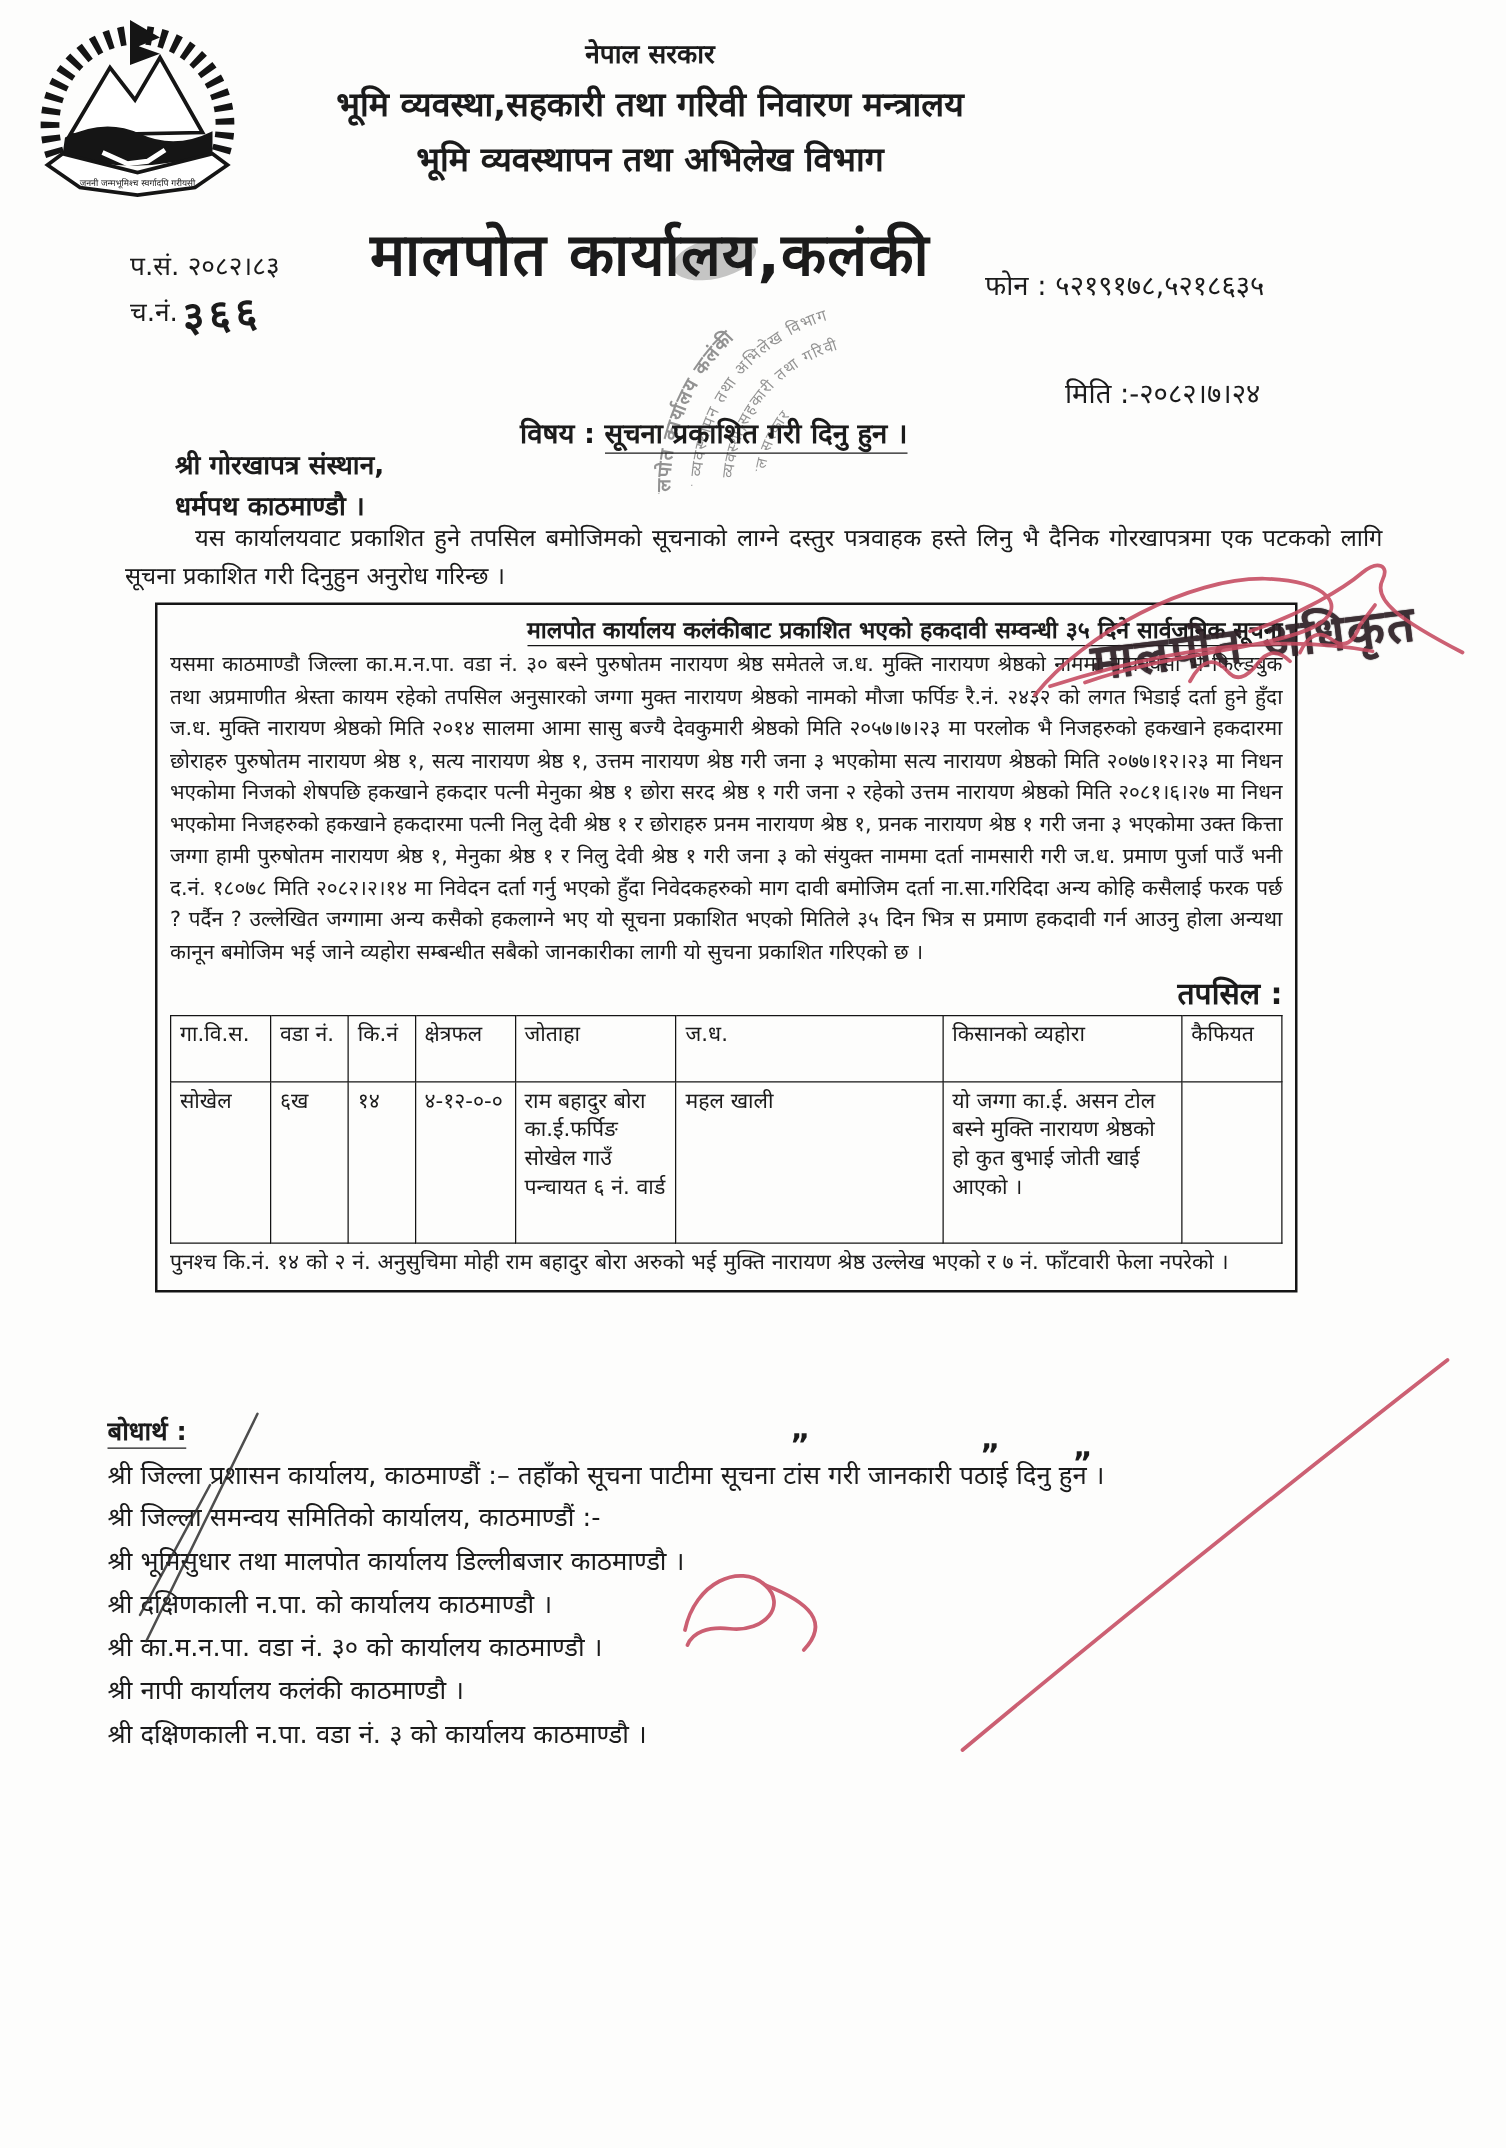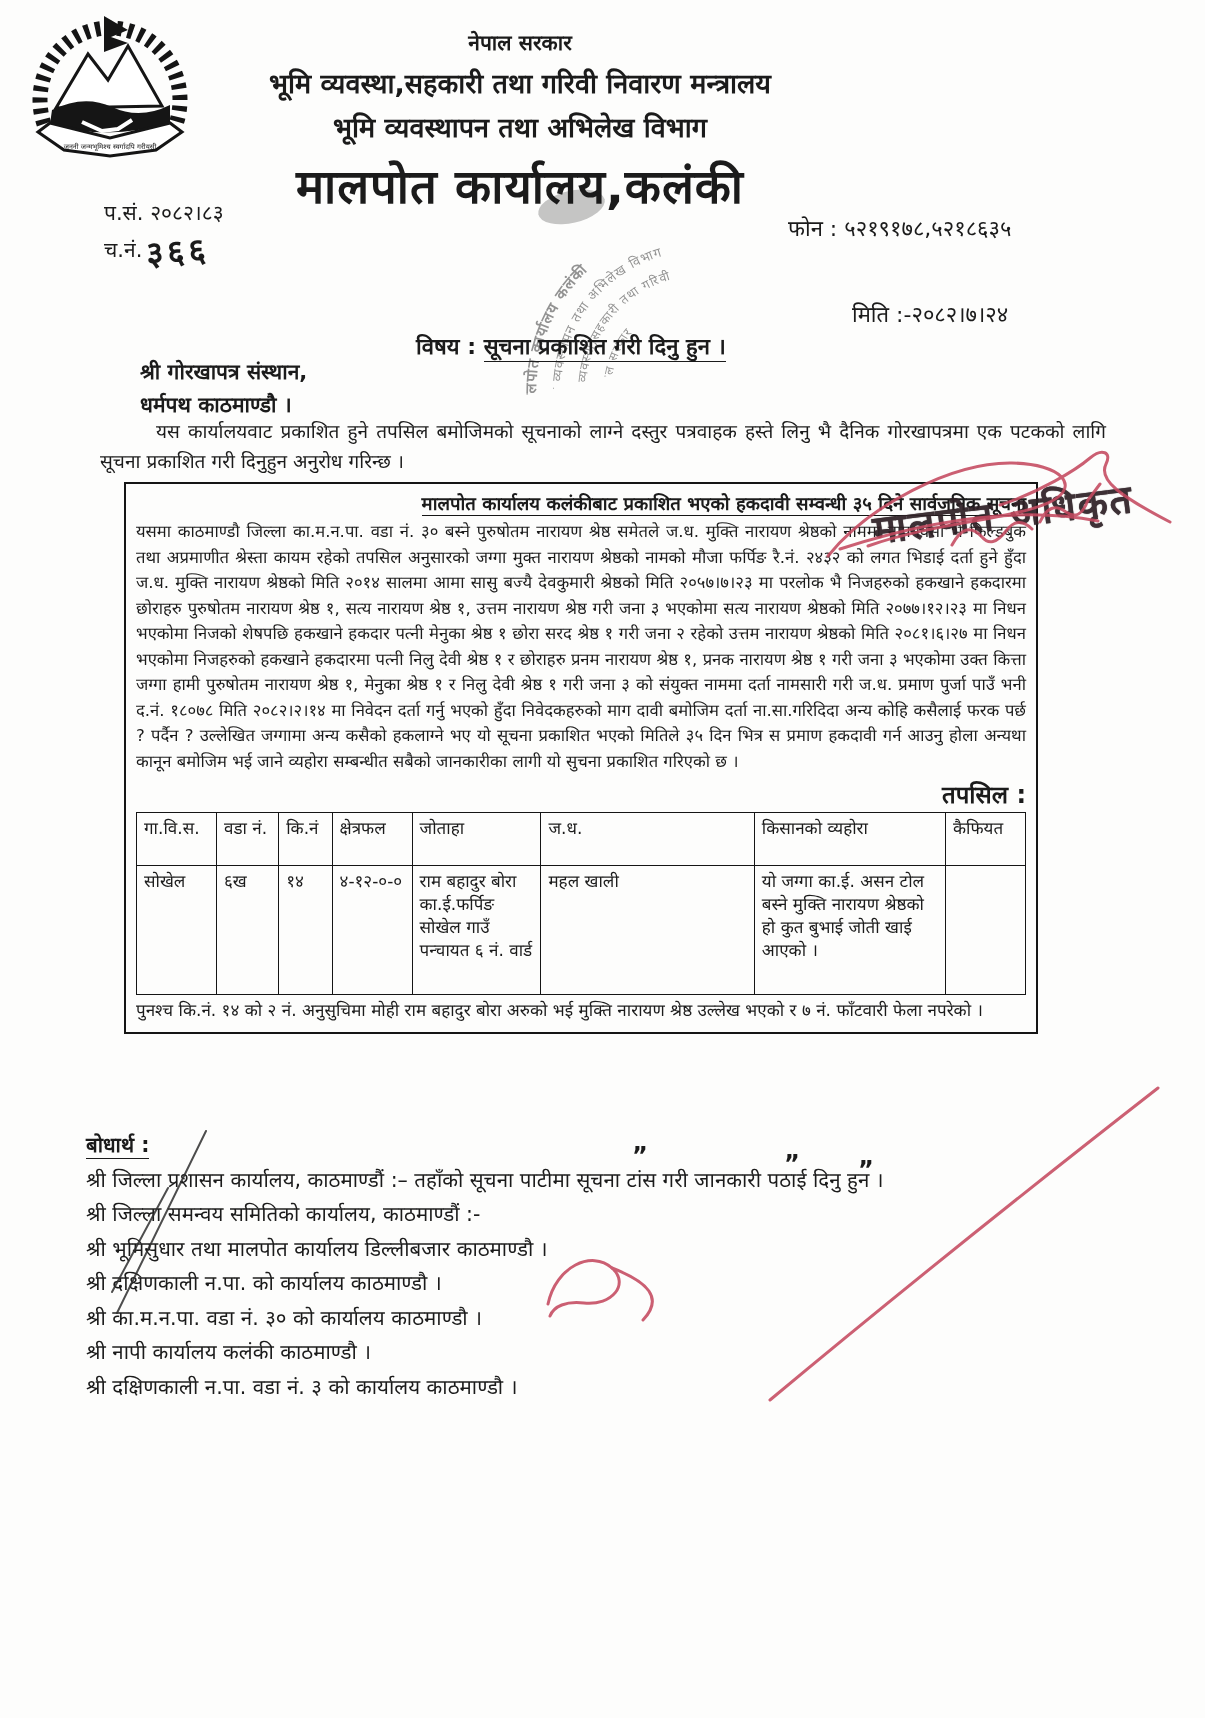--- a/index.html
+++ b/index.html
@@ -4,21 +4,21 @@
 <style>
   html,body{margin:0;padding:0;background:#e9e9e7;}
   .page{position:relative;width:1205px;height:1718px;background:#fdfdfc;
         font-family:"DejaVu Sans",sans-serif;color:#1b1b1b;overflow:hidden;}
   
   .emblem{position:absolute;left:24px;top:6px;width:172px;height:176px;}
   .head-center{position:absolute;left:170px;top:28px;width:700px;text-align:center;}
   .gov{font-size:21px;font-weight:bold;}
   .ministry{font-size:27px;font-weight:bold;margin-top:8px;}
   .dept{font-size:27px;font-weight:bold;margin-top:7px;}
-  .office{font-size:47px;font-weight:bold;margin-top:8px;letter-spacing:1px;}
+  .office{font-size:47px;font-weight:bold;margin-top:25px;letter-spacing:1px;}
   .refline{position:absolute;left:104px;top:198px;font-size:21px;}
   .chline{position:absolute;left:104px;top:228px;font-size:21px;}
   .hand-num{display:inline-block;font-size:33px;font-weight:bold;transform:rotate(-4deg);
             letter-spacing:4px;margin-left:4px;vertical-align:-6px;}
   .phone{position:absolute;left:788px;top:212px;font-size:22px;}
   .dateline{position:absolute;left:852px;top:298px;font-size:22px;text-align:center;}
   
   .round-stamp{position:absolute;left:402px;top:170px;opacity:.55;transform:rotate(-13deg);}
   .round-stamp text{fill:#3c3c3c;letter-spacing:1px;font-family:"DejaVu Sans",sans-serif;}
   

